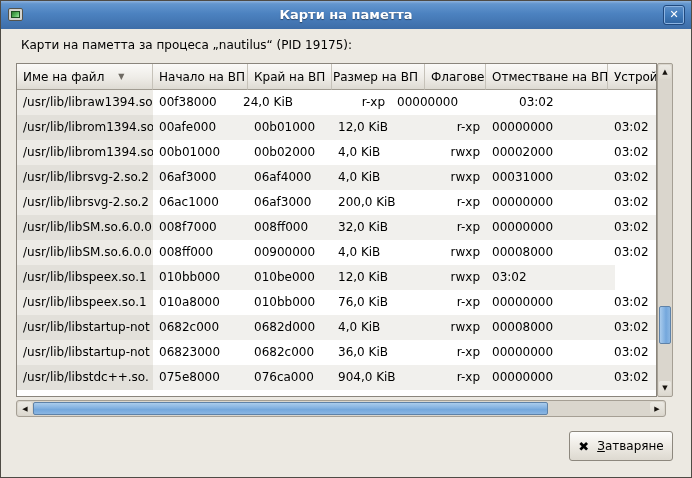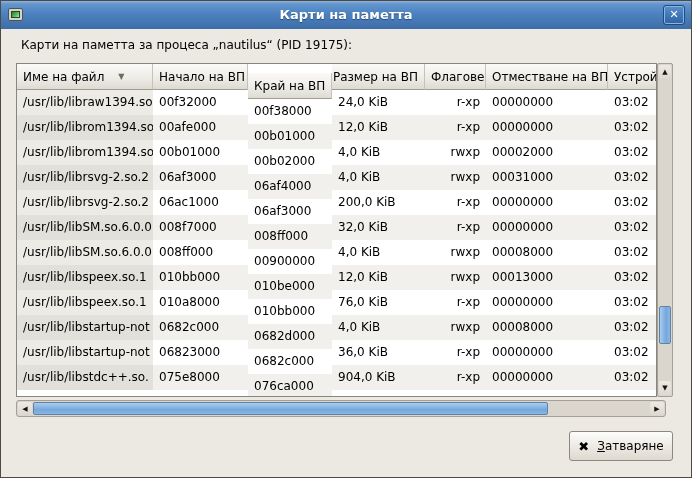--- a/index.html
+++ b/index.html
@@ -50,21 +50,21 @@
   .sort-arrow{margin-left:14px;font-size:8px;color:#6e6a63;}
   .row{display:flex;width:720px;height:25px;}
   .cell{
     box-sizing:border-box;height:25px;line-height:25px;padding:0 6px;
     white-space:nowrap;overflow:hidden;
   }
   .row.odd  .cell{background:#ffffff;}
   .row.even .cell{background:#f1f0ed;}
   .row.odd  .cell.sorted{background:#edebe6;}
   .row.even .cell.sorted{background:#e2e0da;}
-  .c-file{width:136px;}.c-start{width:95px;}.c-end{width:84px;margin-top:9px;}
+  .c-file{width:136px;}.c-start{width:95px;}.c-end{width:84px;}
   .c-size{width:93px;justify-content:flex-end;}.c-flags{width:61px;text-align:right;}.c-offset{width:122px;}.c-device{width:129px;}
   
   .vscroll{
     position:absolute;left:656px;top:34px;width:16px;height:334px;box-sizing:border-box;
     background:#dad6cd;border:1px solid #a59f94;border-radius:2px;
   }
   .hscroll{
     position:absolute;left:15px;top:371px;width:650px;height:17px;box-sizing:border-box;
     background:#dad6cd;border:1px solid #a59f94;border-radius:3px;
   }
@@ -142,21 +142,20 @@
           <div class="hcell c-offset">
             <span class="lab">Отместване на ВП</span>
           </div>
           <div class="hcell c-device">
             <span class="lab">Устройство</span>
           </div>
         </div>
       <div id="tbody">
           <div class="row odd">
             <div class="cell c-file sorted">/usr/lib/libraw1394.so</div>
-            <div class="cell c-start">00f32000</div>
             <div class="cell c-end">00f38000</div>
             <div class="cell c-size">24,0 KiB</div>
             <div class="cell c-flags">r-xp</div>
             <div class="cell c-offset">00000000</div>
             <div class="cell c-device">03:02</div>
           </div>
           <div class="row even">
             <div class="cell c-file sorted">/usr/lib/librom1394.so</div>
             <div class="cell c-start">00afe000</div>
             <div class="cell c-end">00b01000</div>
@@ -209,21 +208,20 @@
             <div class="cell c-flags">rwxp</div>
             <div class="cell c-offset">00008000</div>
             <div class="cell c-device">03:02</div>
           </div>
           <div class="row even">
             <div class="cell c-file sorted">/usr/lib/libspeex.so.1</div>
             <div class="cell c-start">010bb000</div>
             <div class="cell c-end">010be000</div>
             <div class="cell c-size">12,0 KiB</div>
             <div class="cell c-flags">rwxp</div>
-            <div class="cell c-offset">00013000</div>
             <div class="cell c-device">03:02</div>
           </div>
           <div class="row odd">
             <div class="cell c-file sorted">/usr/lib/libspeex.so.1</div>
             <div class="cell c-start">010a8000</div>
             <div class="cell c-end">010bb000</div>
             <div class="cell c-size">76,0 KiB</div>
             <div class="cell c-flags">r-xp</div>
             <div class="cell c-offset">00000000</div>
             <div class="cell c-device">03:02</div>

